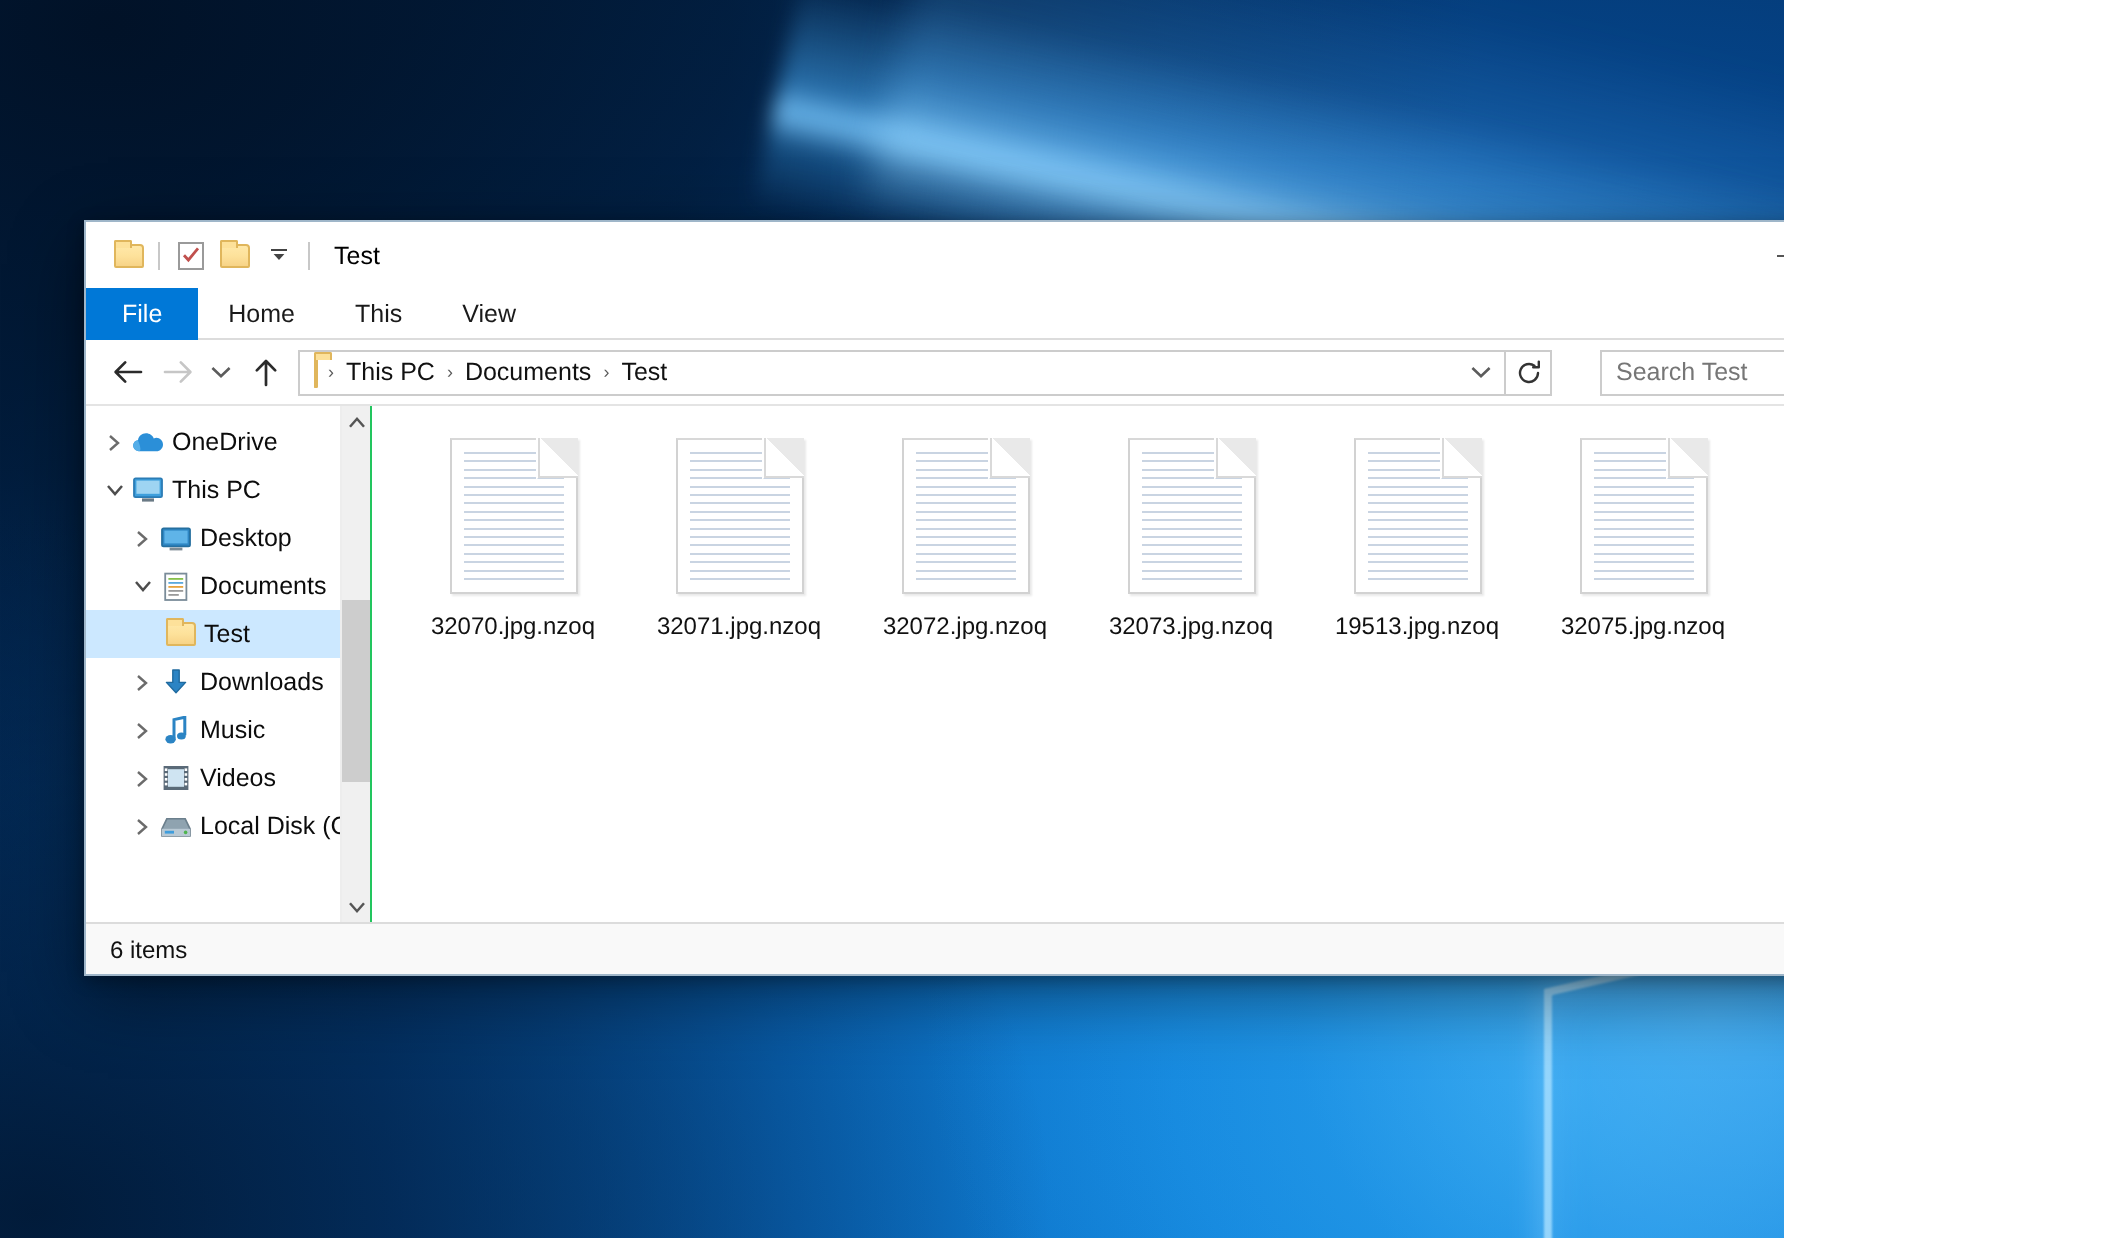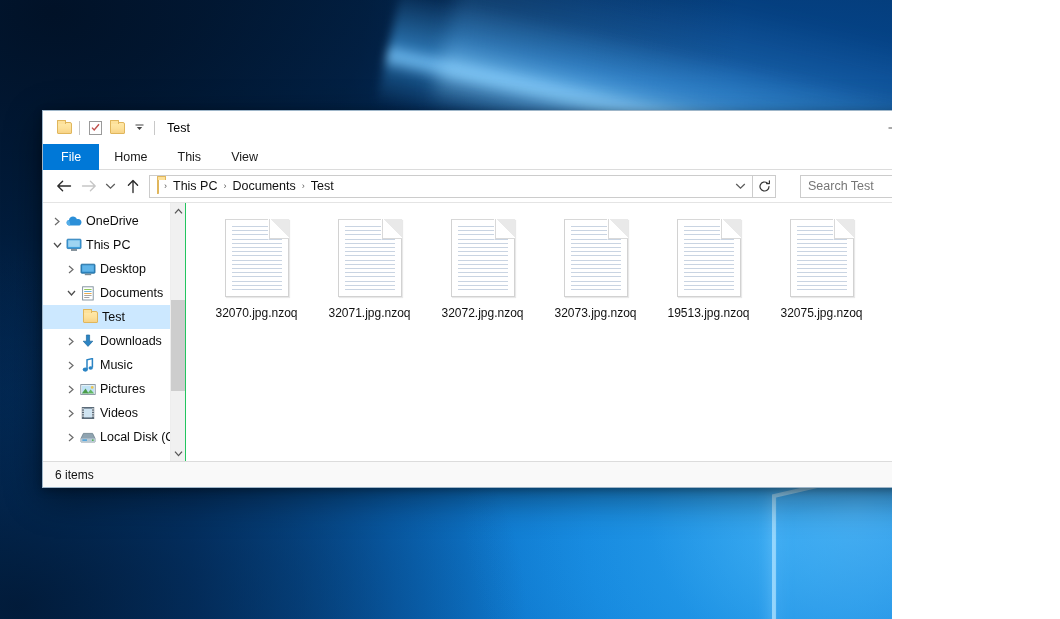--- a/index.html
+++ b/index.html
@@ -610,37 +610,20 @@
           <span class="t-ico">
             <svg width="12" height="15" viewBox="0 0 12 15">
               <path d="M5 11.2 V1.8 L10.4 0.6 V9.6" stroke="#2b84c4" stroke-width="1.5" fill="none"></path>
               <ellipse cx="3.3" cy="11.6" rx="2.6" ry="2.1" fill="#2b84c4"></ellipse>
               <ellipse cx="8.7" cy="10" rx="2.2" ry="1.8" fill="#2b84c4"></ellipse>
             </svg>
           </span>
           <span class="t-label">Music</span>
         </div>
 
-        <div class="tree-item ind-2">
-          <span class="twisty">
-            <svg width="8" height="9" viewBox="0 0 8 9">
-                <path d="M2 1 L6 4.5 L2 8" stroke="#6b6b6b" stroke-width="1.2" fill="none"></path>
-              </svg>
-          </span>
-          <span class="t-ico">
-            <svg width="16" height="13" viewBox="0 0 16 13">
-              <rect x="0.8" y="1.6" width="14.4" height="9.8" fill="#ffffff" stroke="#7c8c98" stroke-width="0.9"></rect>
-              <rect x="1.8" y="2.6" width="12.4" height="7.8" fill="#bfe2f5"></rect>
-              <path d="M1.8 10.4 L5.6 5.6 L8.6 10.4 Z" fill="#4a9c4a"></path>
-              <path d="M7.4 10.4 L10.6 6.6 L14.2 10.4 Z" fill="#63b863"></path>
-              <circle cx="12.2" cy="4.4" r="1.3" fill="#f0c44a"></circle>
-            </svg>
-          </span>
-          <span class="t-label">Pictures</span>
-        </div>
 
         <div class="tree-item ind-2">
           <span class="twisty">
             <svg width="8" height="9" viewBox="0 0 8 9">
                 <path d="M2 1 L6 4.5 L2 8" stroke="#6b6b6b" stroke-width="1.2" fill="none"></path>
               </svg>
           </span>
           <span class="t-ico">
             <svg width="14" height="14" viewBox="0 0 14 14">
               <rect x="0.8" y="1" width="12.4" height="12" fill="#5a6a78"></rect>

